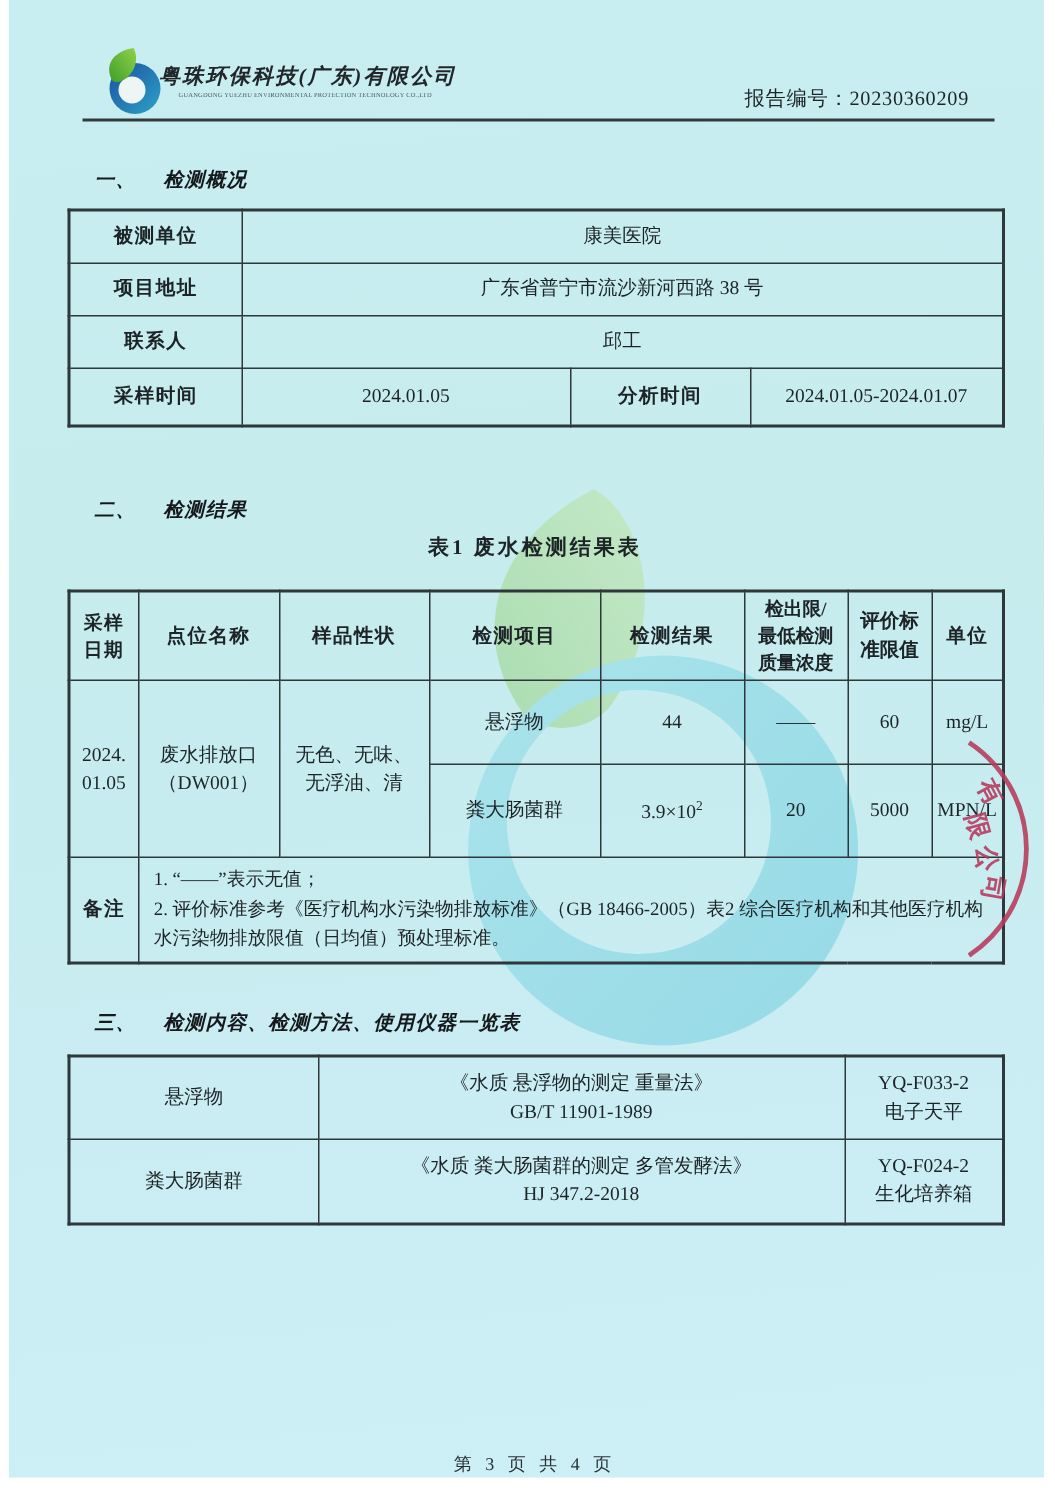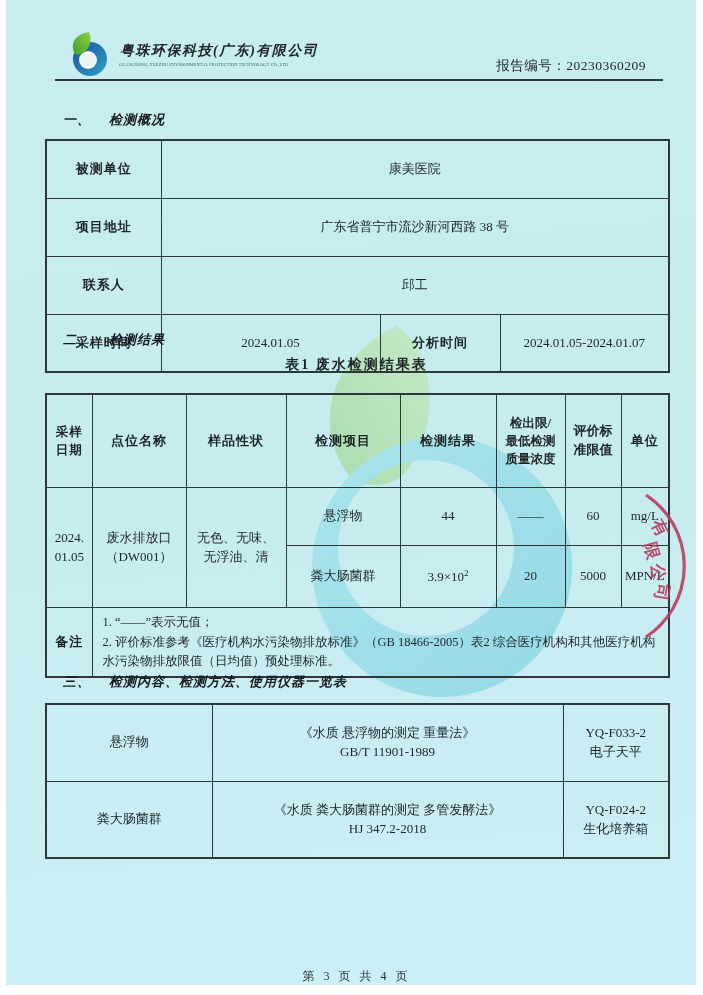--- a/index.html
+++ b/index.html
@@ -9,21 +9,21 @@
     overflow:hidden;
   }
   .page{
     position:absolute;left:6px;top:0;width:690px;height:985px;
     background:linear-gradient(175deg,#c9eef1 0%,#c6ecee 40%,#c9edf2 70%,#cdeff6 100%);
     overflow:hidden;
   }
   
   .logo{position:absolute;left:60px;top:30px;width:44px;height:48px;}
   .company-name{
-    position:absolute;left:114px;top:42px;font-size:14px;font-weight:bold;
+    position:absolute;left:100px;top:42px;font-size:14px;font-weight:bold;
     font-style:italic;letter-spacing:1.5px;color:#20262a;white-space:nowrap;
   }
   .company-en{
     position:absolute;left:113px;top:62px;font-size:6px;color:#4a5a60;
     letter-spacing:.2px;transform:scale(.72);transform-origin:left top;white-space:nowrap;
   }
   .report-no{
     position:absolute;left:0;top:57px;width:640px;text-align:right;
     font-size:13.5px;letter-spacing:.5px;
   }
@@ -37,21 +37,21 @@
   .sec-title .gap{display:inline-block;width:18px;}
   .caption{
     position:absolute;left:39px;width:623px;text-align:center;
     font-size:14px;font-weight:bold;letter-spacing:2px;
   }
   
   table{border-collapse:collapse;table-layout:fixed;background:transparent;}
   .doc-table{position:absolute;left:39px;width:623px;border:2px solid #2e373a;}
   .doc-table td{
     border:1.2px solid #2e373a;text-align:center;vertical-align:middle;
-    font-size:13px;padding:19px 3px;color:#1d2427;line-height:1.45;
+    font-size:13px;padding:2px 3px;color:#1d2427;line-height:1.45;
   }
   .doc-table td.lab{font-weight:bold;letter-spacing:1px;}
   .preline{white-space:pre-line;}
   .note-cell{text-align:left !important;padding:5px 10px !important;font-size:12.5px !important;line-height:1.55 !important;}
   .note-line{margin:0;}
   sup{font-size:9px;}
   
   .stamp{position:absolute;left:520px;top:468px;width:176px;height:200px;pointer-events:none;opacity:.88;}
   
   .page-footer{
@@ -118,21 +118,21 @@
       <td colspan="3">康美医院</td>
     </tr>
     <tr style="height:35px">
       <td class="lab">项目地址</td>
       <td colspan="3">广东省普宁市流沙新河西路 38 号</td>
     </tr>
     <tr style="height:35px">
       <td class="lab">联系人</td>
       <td colspan="3">邱工</td>
     </tr>
-    <tr style="height:28px">
+    <tr style="height:39px">
       <td class="lab">采样时间</td>
       <td>2024.01.05</td>
       <td class="lab">分析时间</td>
       <td>2024.01.05-2024.01.07</td>
     </tr>
   </tbody>
     </table>
 
   <div class="sec-title" style="left:57px;top:331px;">
     <span>二、</span><span class="gap"></span><span>检测结果</span>

